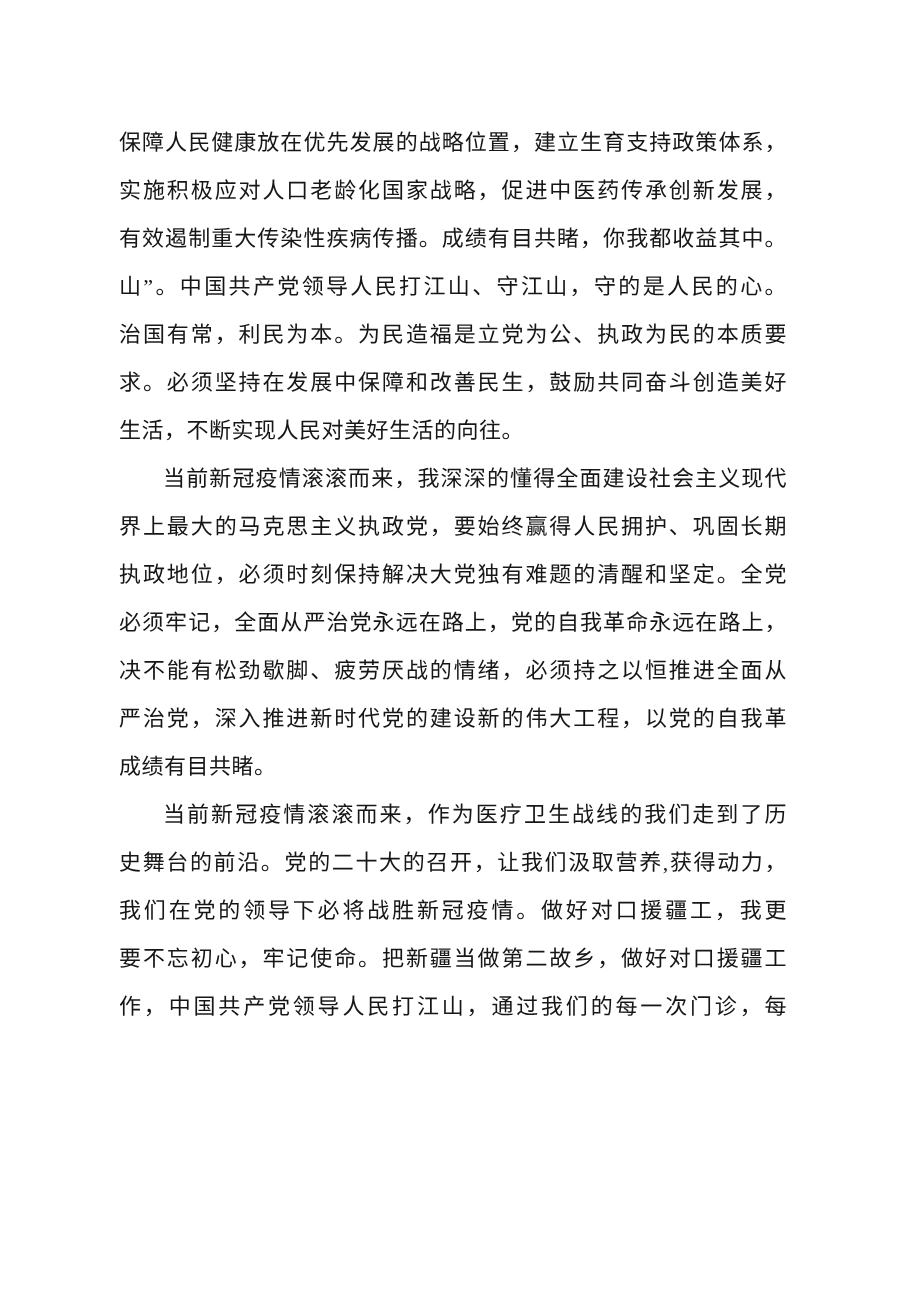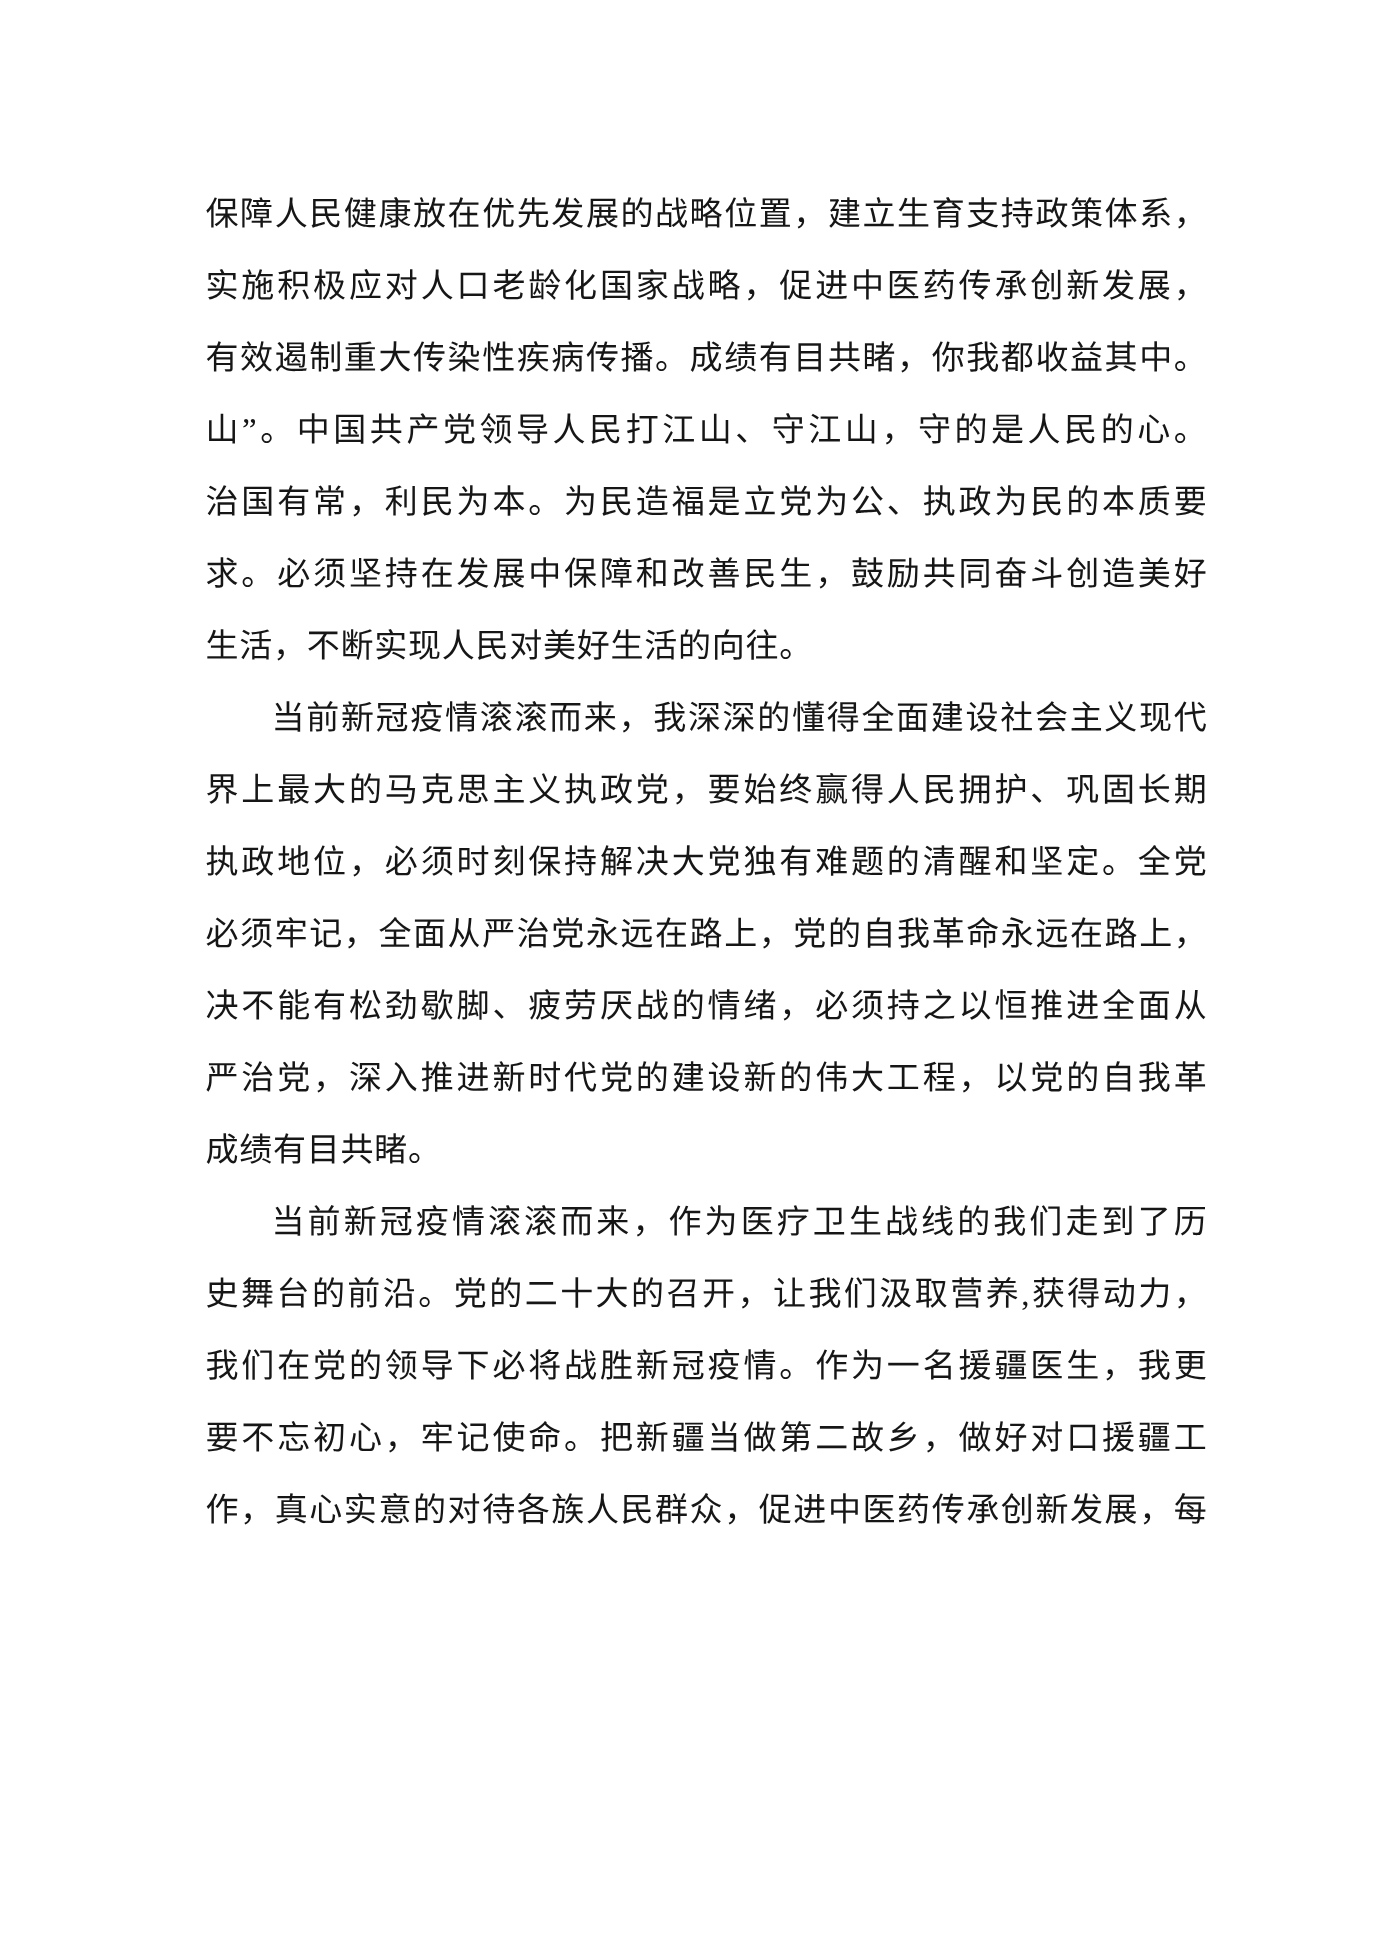--- a/index.html
+++ b/index.html
@@ -14,21 +14,21 @@
       font-family: "Liberation Serif", "DejaVu Serif", serif;
     }
     .page {
       position: relative;
       width: 920px;
       height: 1301px;
       background: #ffffff;
     }
     .text-block {
       position: absolute;
-      left: 137px;
+      left: 119px;
       top: 119px;
       width: 668px;
       color: #161616;
     }
     .paragraph {
       margin: 0;
       padding: 0;
     }
     .text-line {
       height: 48px;
@@ -72,18 +72,18 @@
         <div class="text-line">界上最大的马克思主义执政党，要始终赢得人民拥护、巩固长期</div>
         <div class="text-line">执政地位，必须时刻保持解决大党独有难题的清醒和坚定。全党</div>
         <div class="text-line">必须牢记，全面从严治党永远在路上，党的自我革命永远在路上，</div>
         <div class="text-line">决不能有松劲歇脚、疲劳厌战的情绪，必须持之以恒推进全面从</div>
         <div class="text-line">严治党，深入推进新时代党的建设新的伟大工程，以党的自我革</div>
         <div class="text-line flush-left">成绩有目共睹。</div>
       </div>
       <div class="paragraph">
         <div class="text-line indent">当前新冠疫情滚滚而来，作为医疗卫生战线的我们走到了历</div>
         <div class="text-line">史舞台的前沿。党的二十大的召开，让我们汲取营养,获得动力，</div>
-        <div class="text-line">我们在党的领导下必将战胜新冠疫情。作为一名援疆医生，我更</div>
+        <div class="text-line">我们在党的领导下必将战胜新冠疫情。做好对口援疆工，我更</div>
         <div class="text-line">要不忘初心，牢记使命。把新疆当做第二故乡，做好对口援疆工</div>
-        <div class="text-line">作，真心实意的对待各族人民群众，促进中医药传承创新发展，每</div>
+        <div class="text-line">作，中国共产党领导人民打江山，通过我们的每一次门诊，每</div>
       </div>
     </div>
 </div>
 
 </body></html>

